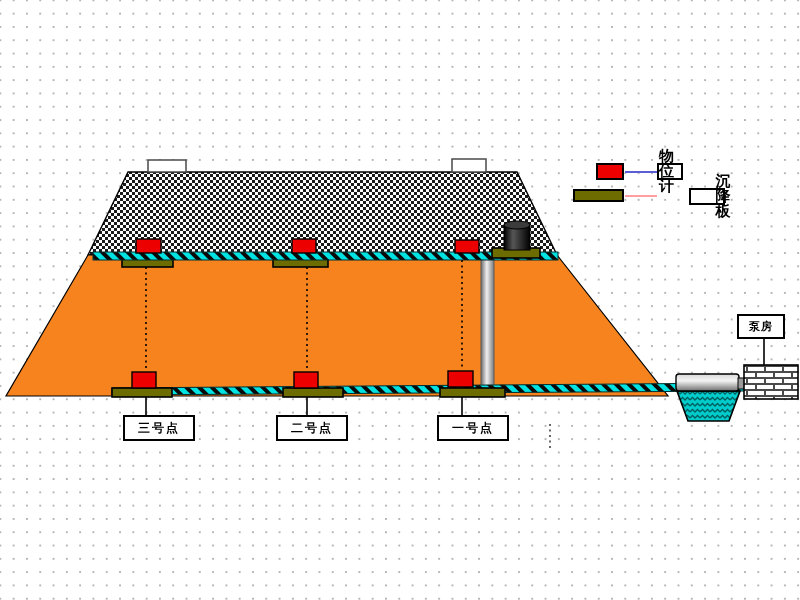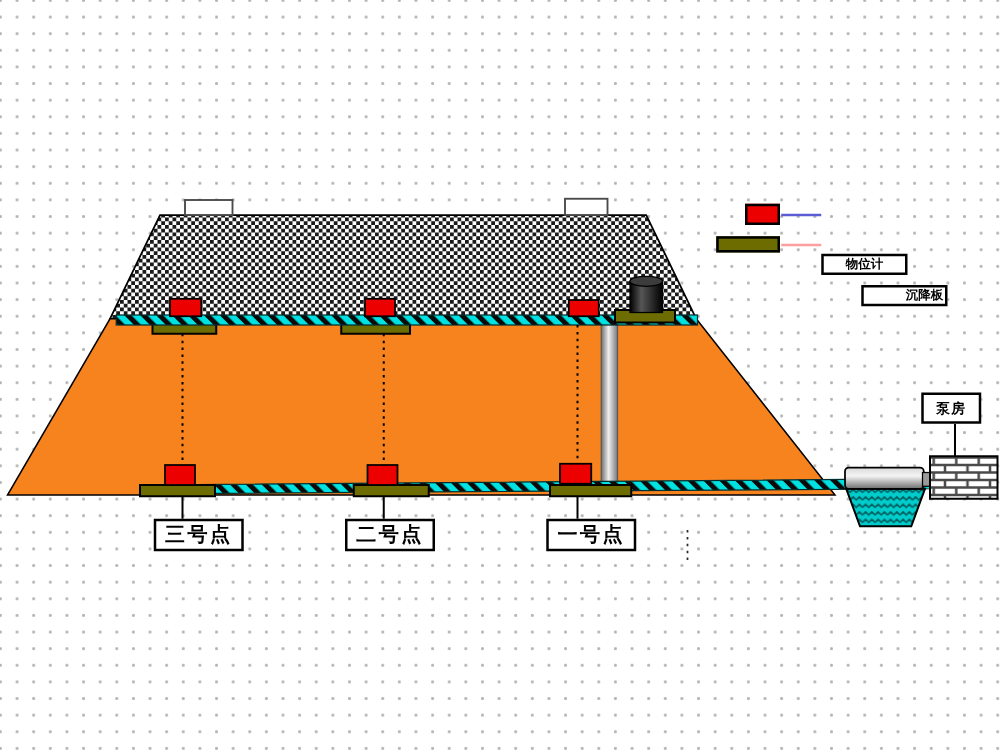--- a/index.html
+++ b/index.html
@@ -17,22 +17,22 @@
   svg.layer { position: absolute; left: 0; top: 0; }
   .abs { position: absolute; }
   .labelbox {
     position: absolute;
     background: #ffffff;
     border: 2px solid #000000;
     display: flex; align-items: center; justify-content: center;
     font-weight: bold; color: #000000;
     line-height: 1;
   }
-  .pt-label { width: 72px; height: 26px; font-size: 16px; letter-spacing: 2px; }
-  .legend-label { width: 69px; height: 17px; font-size: 10px; border-width: 2px; margin-top: 40px; }
+  .pt-label { width: 72px; height: 26px; font-size: 12px; letter-spacing: 2px; }
+  .legend-label { width: 26px; height: 17px; font-size: 15px; border-width: 2px; }
   .pump-label { width: 48px; height: 25px; font-size: 11px; letter-spacing: 1px; }
   .legend-swatch { position: absolute; border: 2px solid #000000; }
 </style>
 </head>
 <body>
 
 <div class="canvas">
 
   <svg class="layer" width="800" height="600" viewBox="0 0 800 600">
     <defs>

